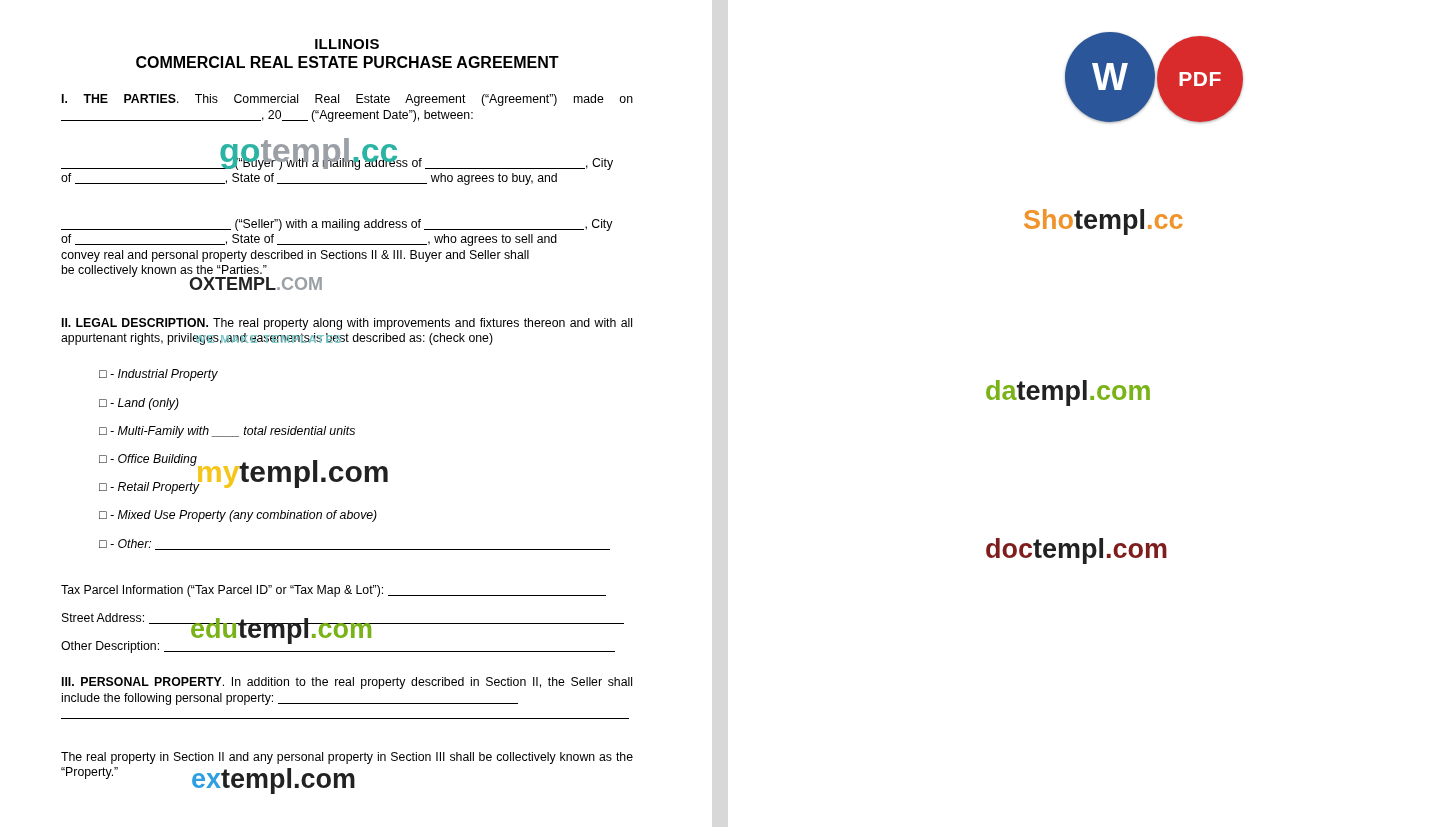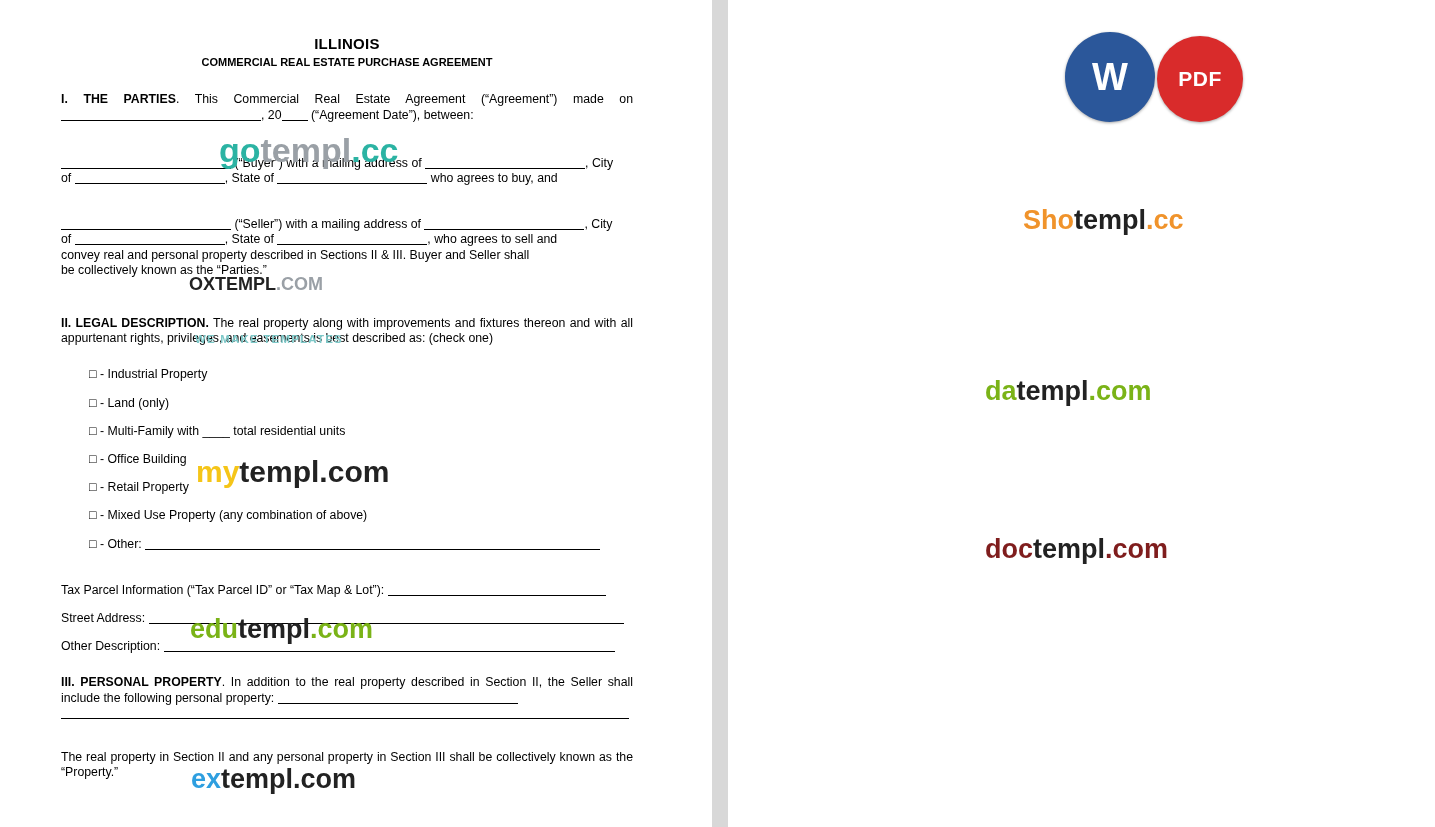--- a/index.html
+++ b/index.html
@@ -23,36 +23,36 @@
   .col{
     position:absolute;
     font-size:12.3px;
     line-height:15.2px;
     text-align:justify;
   }
   #left-col{left:61px;top:36px;width:572px;}
 
   .title-line{text-align:center;font-weight:bold;}
   .t1{font-size:15px;letter-spacing:.3px;margin-bottom:4px;}
-  .t2{font-size:11px;margin-bottom:22px;}
+  .t2{font-size:16px;margin-bottom:22px;}
 
   p{margin:0 0 0 0;}
   .para{margin-bottom:13px;}
   .tight{margin-bottom:0;}
   b{font-weight:bold;}
 
   .ul{display:inline-block;border-bottom:1px solid #000;height:12px;vertical-align:-2px;}
   .u26{width:26px;}
   .u150{width:150px;}
   .u160{width:160px;}
   .u170{width:170px;}
   .u200{width:200px;}
 
   .cb{font-size:12.5px;}
-  .checklist{margin-left:28px;}
+  .checklist{margin-left:38px;font-style:italic;}
   .checkrow{margin-bottom:13px;}
 
   .fieldline{margin-bottom:13px;}
   .fill{display:inline-block;border-bottom:1px solid #000;height:12px;vertical-align:-2px;}
 
   
   .wm{position:absolute;font-weight:bold;pointer-events:none;white-space:nowrap;}
   .wm-go{left:219px;top:115px;font-size:34px;margin-top:16px;}
   .wm-ox{left:189px;top:274px;font-size:18px;color:#1b1b1b;}
   .wm-ox-sub{left:195px;top:313px;font-size:11.5px;color:#7ec9c9;letter-spacing:1.2px;font-weight:bold;margin-top:20px;}

